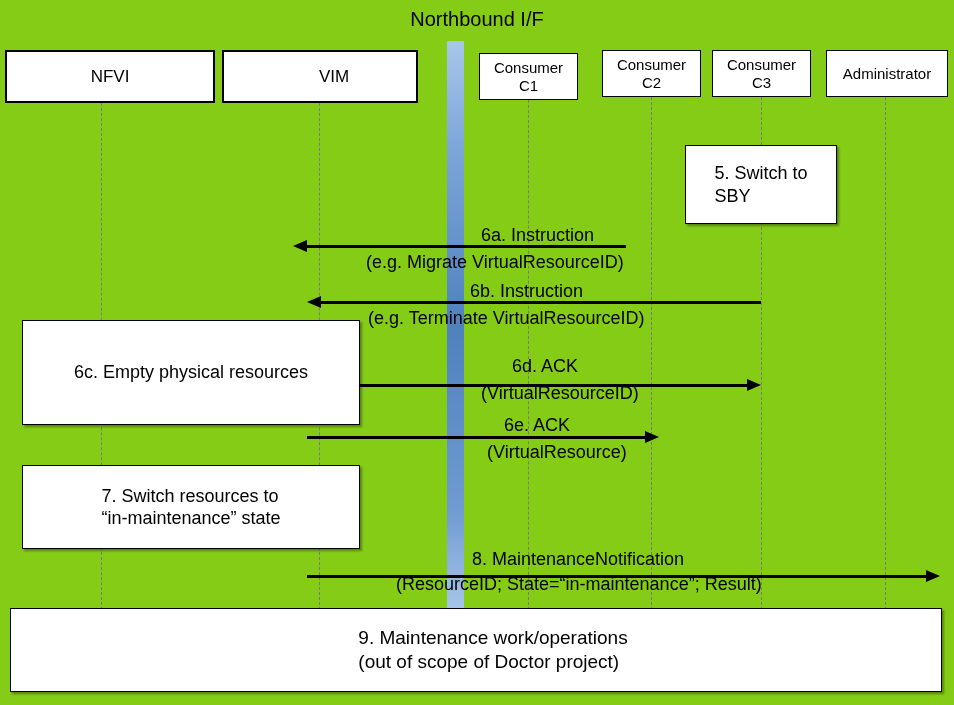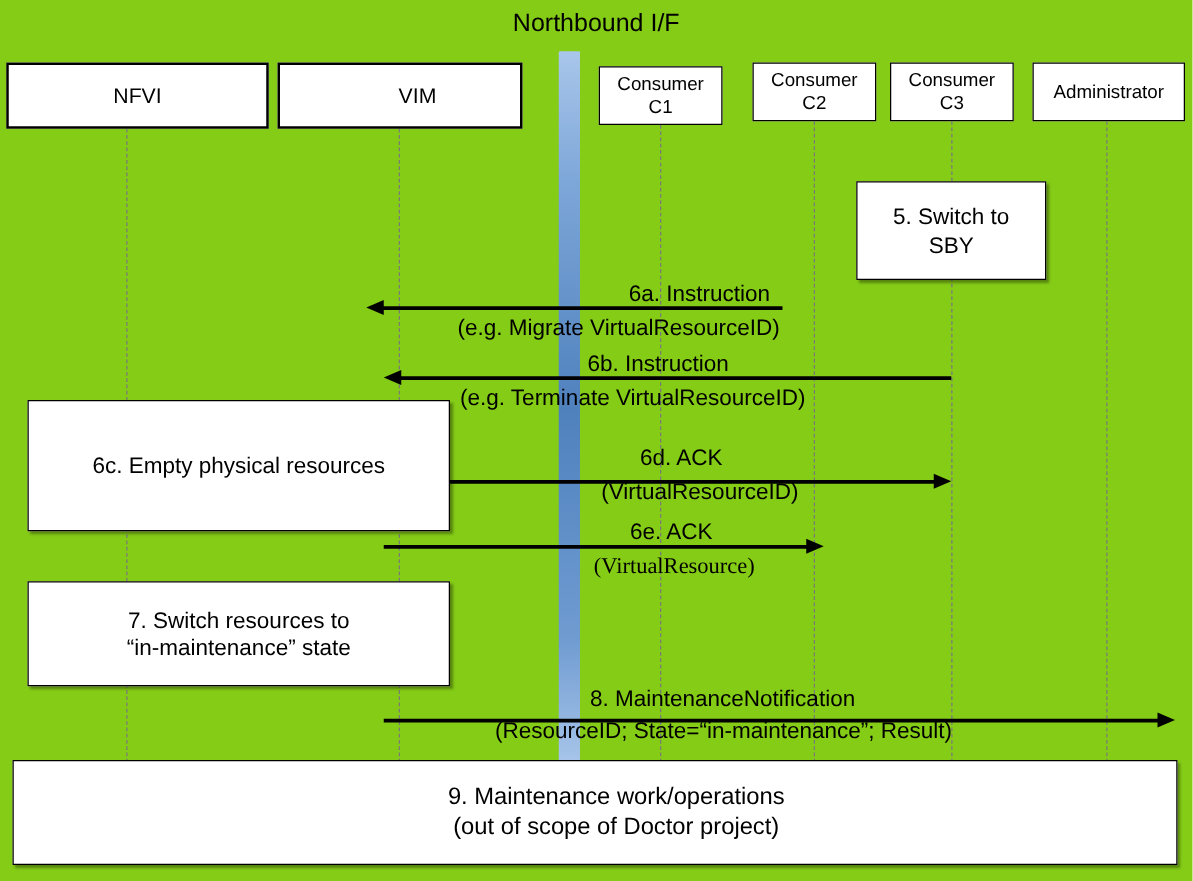--- a/index.html
+++ b/index.html
@@ -54,21 +54,21 @@
     border-radius: 1px;
   }
   .note {
     position: absolute;
     box-sizing: border-box;
     border: 1px solid #000000;
     background: #ffffff;
     display: flex;
     align-items: center;
     justify-content: center;
-    text-align: center;
+    text-align: left;
     font-size: 18px;
     color: #000000;
     line-height: 1.25;
     box-shadow: 2px 2px 2px rgba(0,0,0,0.35);
     z-index: 6;
     padding: 2px 6px;
   }
   .msg-label {
     position: absolute;
     font-size: 18px;
@@ -144,38 +144,38 @@
   <div class="lifeline-box thin" style="left:826px; top:50px; width:122px; height:47px;">
     <span>Administrator</span>
   </div>
 
   <div class="note" style="left:685px; top:145px; width:152px; height:79px; white-space:pre-line;">
     <span style="white-space:pre-line;">5. Switch to
 SBY</span>
   </div>
 
   <div class="arrow left" style="left:306px; top:245px; width:320px;"></div>
-  <div class="msg-label" style="left:481px; top:225px;margin-left:22px;">6a. Instruction</div>
+  <div class="msg-label" style="left:481px; top:225px;">6a. Instruction</div>
   <div class="msg-label" style="left:366px; top:252px;">(e.g. Migrate VirtualResourceID)</div>
 
   <div class="arrow left" style="left:320px; top:301px; width:441px;"></div>
   <div class="msg-label" style="left:470px; top:281px;">6b. Instruction</div>
   <div class="msg-label" style="left:368px; top:308px;">(e.g. Terminate VirtualResourceID)</div>
 
   <div class="note" style="left:22px; top:320px; width:338px; height:105px;">
     <span>6c. Empty physical resources</span>
   </div>
 
   <div class="arrow right" style="left:360px; top:384px; width:388px;"></div>
   <div class="msg-label" style="left:512px; top:356px;">6d. ACK</div>
   <div class="msg-label" style="left:481px; top:383px;">(VirtualResourceID)</div>
 
   <div class="arrow right" style="left:307px; top:436px; width:339px;"></div>
   <div class="msg-label" style="left:504px; top:415px;">6e. ACK</div>
-  <div class="msg-label" style="left:475px; top:442px;font-family:Liberation Serif, serif;">(VirtualResource)</div>
+  <div class="msg-label" style="left:487px; top:442px;">(VirtualResource)</div>
 
   <div class="note" style="left:22px; top:465px; width:338px; height:84px; white-space:pre-line;">
     <span style="white-space:pre-line;">7. Switch resources to
 “in-maintenance” state</span>
   </div>
 
   <div class="arrow right" style="left:307px; top:575px; width:620px;"></div>
   <div class="msg-label" style="left:472px; top:549px;">8.     MaintenanceNotification</div>
   <div class="msg-label" style="left:396px; top:574px;">(ResourceID; State=“in-maintenance”; Result)</div>
 

